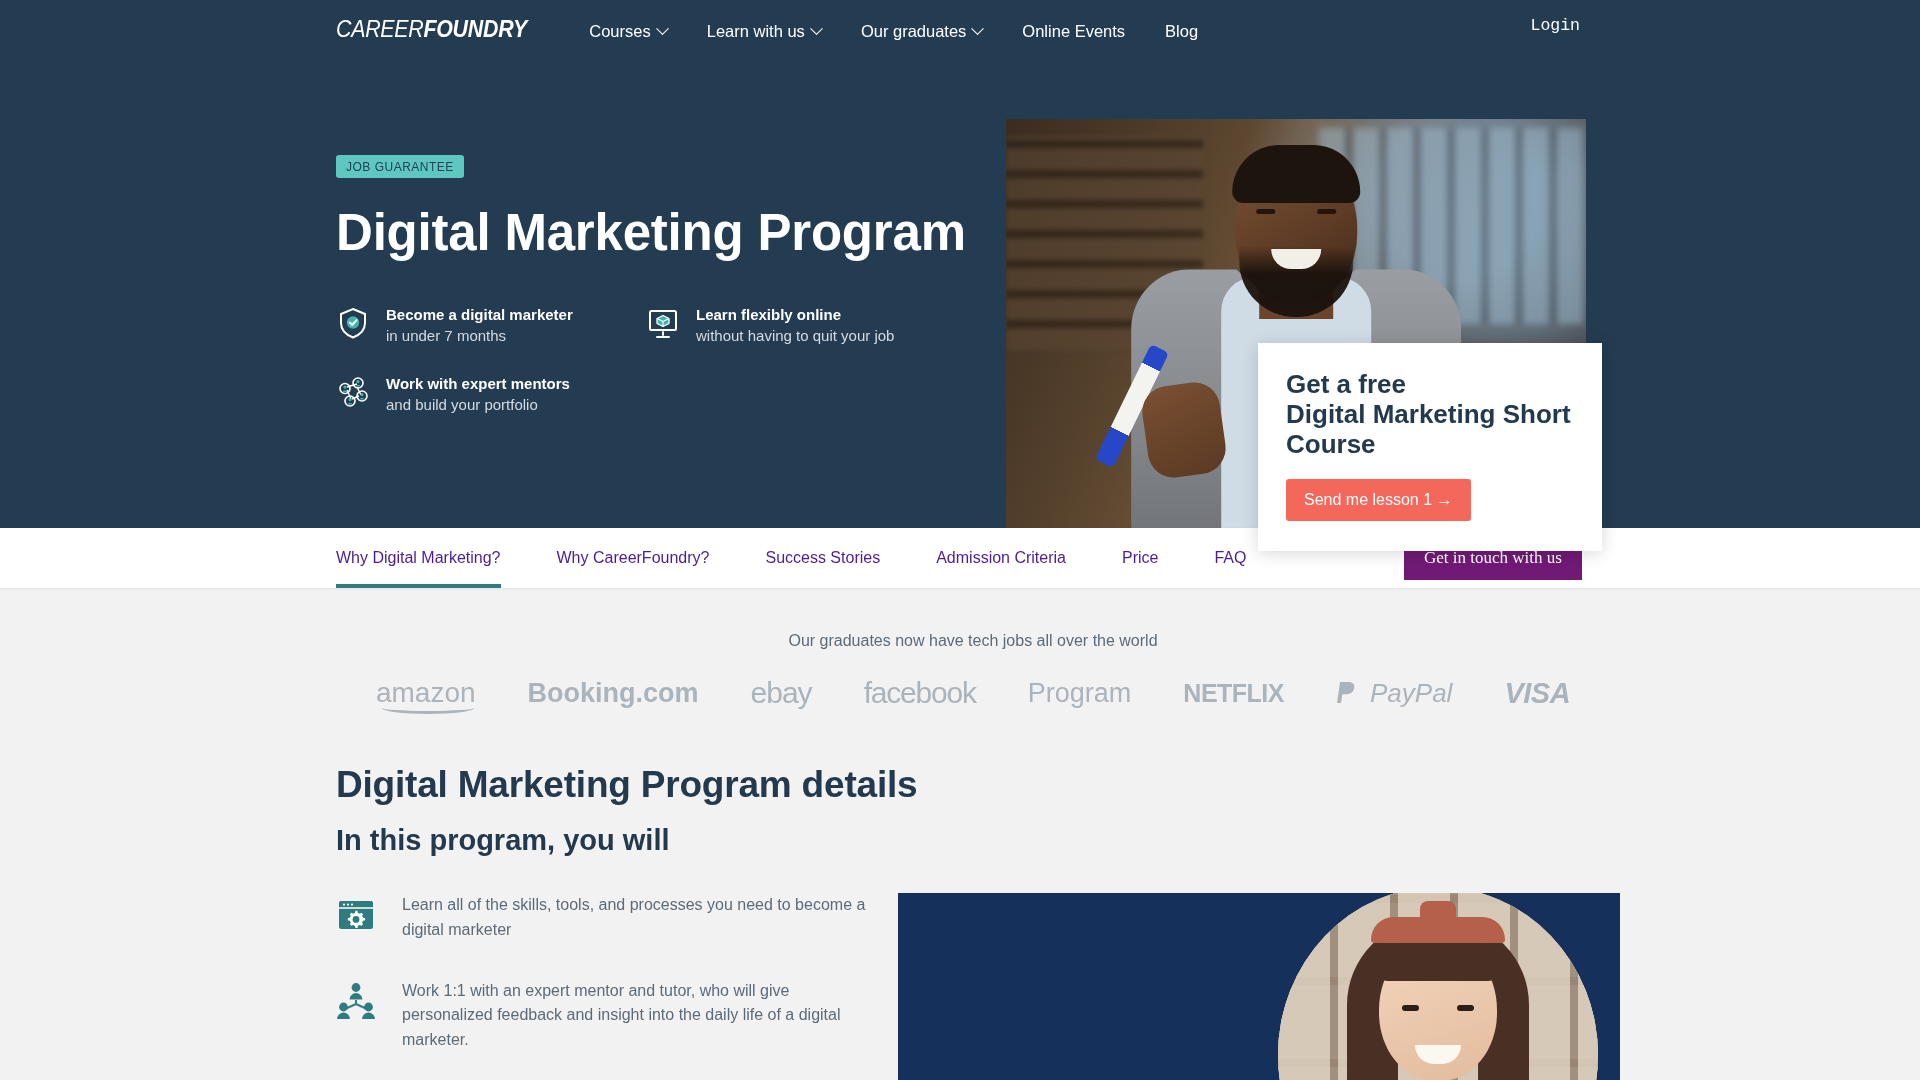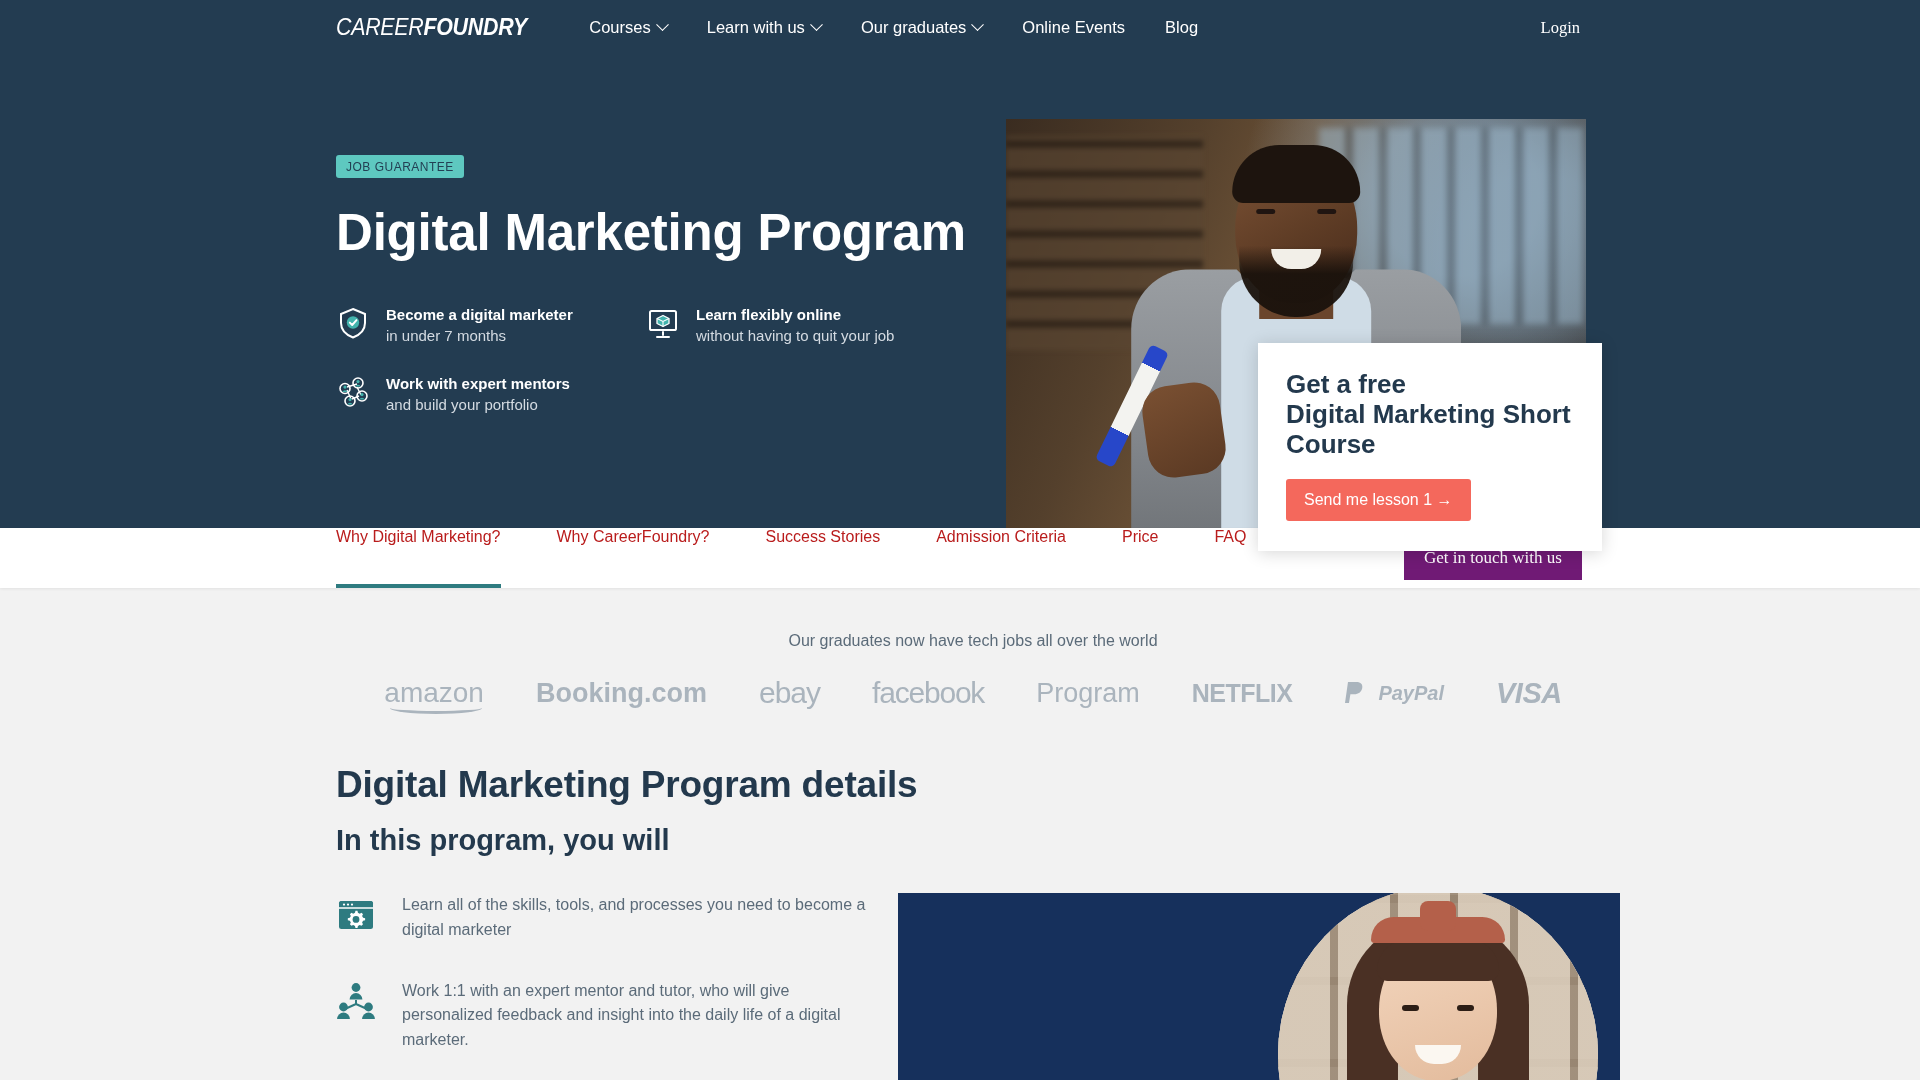--- a/index.html
+++ b/index.html
@@ -15,22 +15,21 @@
   
   .hero {
     position:relative;
     background:#233c51;
     height:528px;
     width:100%;
   }
   .nav {
     height:47px;
     display:flex;
-    align-items:center;
-    padding:8px 0 0 336px;
+    padding:16px 0 0 336px;
     position:relative;
   }
   .logo {
     font-family:"Liberation Sans Narrow","Liberation Sans",sans-serif;
     font-size:23px;
     letter-spacing:-0.3px;
     color:#ffffff;
     font-style:italic;
     white-space:nowrap;
     margin-right:28px;
@@ -57,21 +56,21 @@
     border-bottom:1.6px solid #fff;
     transform:rotate(45deg) translate(-2px,-2px);
     display:inline-block;
   }
   .login {
     position:absolute;
     right:340px;
     color:#fff;
     font-size:16.5px;
     cursor:pointer;
-    font-family:Liberation Serif, serif;
+    font-family:Liberation Mono, monospace;
   }
 
   .hero-body { position:relative; height:481px; }
 
   .hero-left {
     position:absolute;
     left:336px;
     top:108px;
     width:640px;
   }
@@ -235,24 +234,24 @@
     background:#ffffff;
     height:60px;
     display:flex;
     align-items:stretch;
     padding-left:336px;
     position:relative;
     box-shadow:0 1px 3px rgba(0,0,0,.07);
   }
   .subnav-inner { display:flex; align-items:stretch; }
   .snitem {
-    display:flex; 
+    display:flex; align-items:center;
     padding:0 28px;
     font-size:16px;
-    color:#b91c1c;
+    color:#4c1d95;
     cursor:pointer;
     position:relative;
     white-space:nowrap;
     font-family:"Liberation Sans Narrow","Liberation Sans",sans-serif;
   }
   .snitem:first-child { padding-left:0; }
   .snitem.active::after {
     content:"";
     position:absolute; left:0; right:28px; bottom:0;
     height:4px; background:#2e7b80;
@@ -287,21 +286,21 @@
   .b-amazon { font-size:28px; font-weight:400; position:relative; }
   .b-amazon::after {
     content:""; position:absolute; left:6%; right:2%; bottom:-5px; height:9px;
     border-bottom:3px solid #aab4bd; border-radius:0 0 50% 50%;
   }
   .b-booking { font-size:27px; font-weight:bold; }
   .b-ebay { font-size:30px; font-weight:400; letter-spacing:-1px; }
   .b-facebook { font-size:30px; font-weight:normal; letter-spacing:-1.2px; }
   .b-google { font-size:27px; font-weight:400; }
   .b-netflix { font-size:25px; font-weight:bold; letter-spacing:-0.5px; }
-  .b-paypal { font-size:20px; font-weight:bold; font-style:italic; display:flex; align-items:center; gap:12px; }
+  .b-paypal { font-size:26px; font-weight:normal; font-style:italic; display:flex; align-items:center; gap:12px; }
   .b-visa { font-size:29px; font-weight:bold; font-style:italic; letter-spacing:-0.5px; }
 
   
   .details { padding:54px 0 0 336px; }
   .det-h1 {
     font-size:37px; font-weight:bold; color:#23394d; letter-spacing:-0.2px;
     font-family:"Liberation Sans Narrow","Liberation Sans",sans-serif;
   }
   .det-h2 {
     font-size:29px; color:#23394d; margin-top:18px; margin-bottom:36px;

